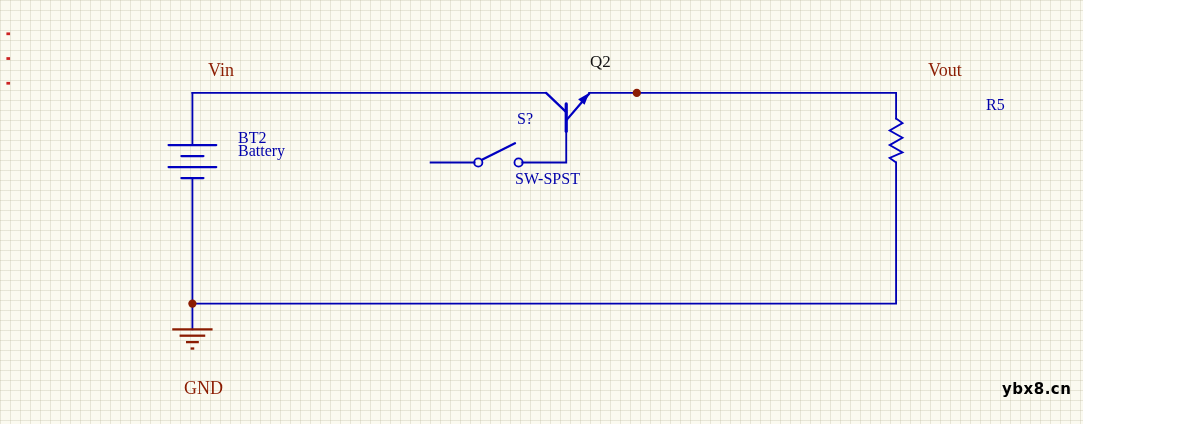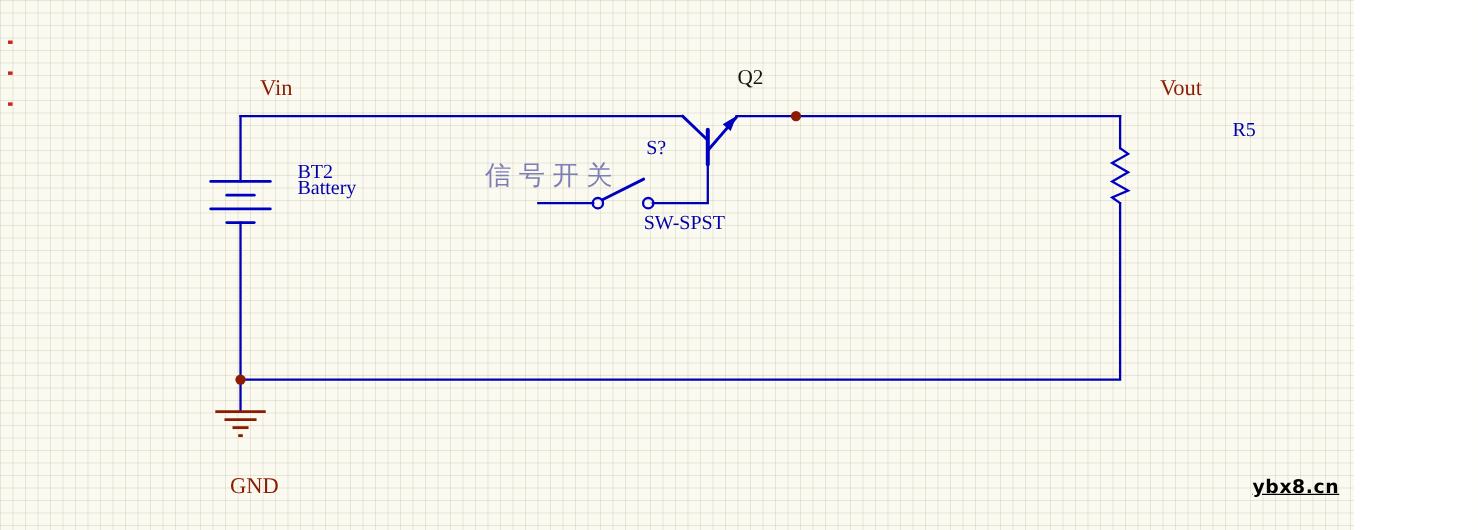--- a/index.html
+++ b/index.html
@@ -20,21 +20,21 @@
   .symbol-fill{fill:var(--symbol);stroke:none;}
   .ground{stroke:var(--ground);stroke-width:2.5;fill:none;stroke-linecap:butt;}
   .junction{fill:var(--junction);stroke:none;}
   .edge-mark{fill:#cc2222;stroke:none;}
   .lbl{position:absolute;white-space:pre;line-height:1.1;}
   .net{color:var(--net-label);font-size:18px;}
   .des{color:var(--designator);font-size:16px;}
   .des-dark{color:var(--transistor-label);font-size:17px;}
   .caption{color:var(--caption);font-size:21px;letter-spacing:6px;}
   .watermark{color:var(--watermark);font-size:15px;font-weight:bold;
-             font-family:"DejaVu Sans", sans-serif;letter-spacing:.5px;text-decoration:underline;}
+             font-family:"DejaVu Sans", sans-serif;letter-spacing:.5px;}
 </style>
 </head>
 <body>
 
 <div class="canvas">
 
   <svg class="drawing" viewBox="0 0 1182 424">
 
     <g>
       <rect class="edge-mark" x="7" y="16" width="4" height="3"></rect>
@@ -92,18 +92,17 @@
 
   <div class="lbl net" style="left:208px;top:61px;">Vin</div>
   <div class="lbl net" style="left:928px;top:61px;">Vout</div>
   <div class="lbl net" style="left:184px;top:367px;margin-top:12px;">GND</div>
 
   <div class="lbl des" style="left:238px;top:129px;">BT2</div>
   <div class="lbl des" style="left:238px;top:142px;">Battery</div>
   <div class="lbl des-dark" style="left:590px;top:53px;">Q2</div>
   <div class="lbl des" style="left:517px;top:110px;">S?</div>
   <div class="lbl des" style="left:515px;top:170px;text-align:right;">SW-SPST</div>
-  <div class="lbl caption" style="left:388px;top:129px;">信号开关</div>
   <div class="lbl des" style="left:986px;top:96px;text-align:center;">R5</div>
 
   <div class="lbl watermark" style="left:1002px;top:381px;">ybx8.cn</div>
 
 </div>
 
 </body></html>

